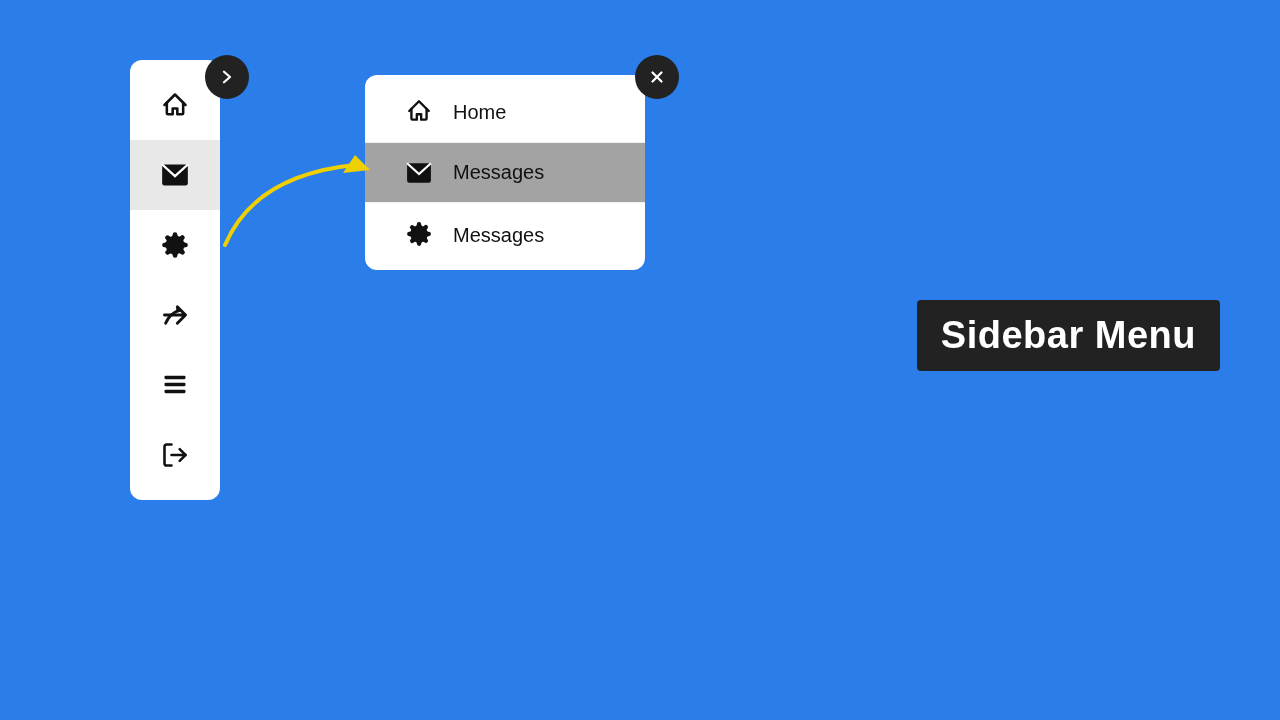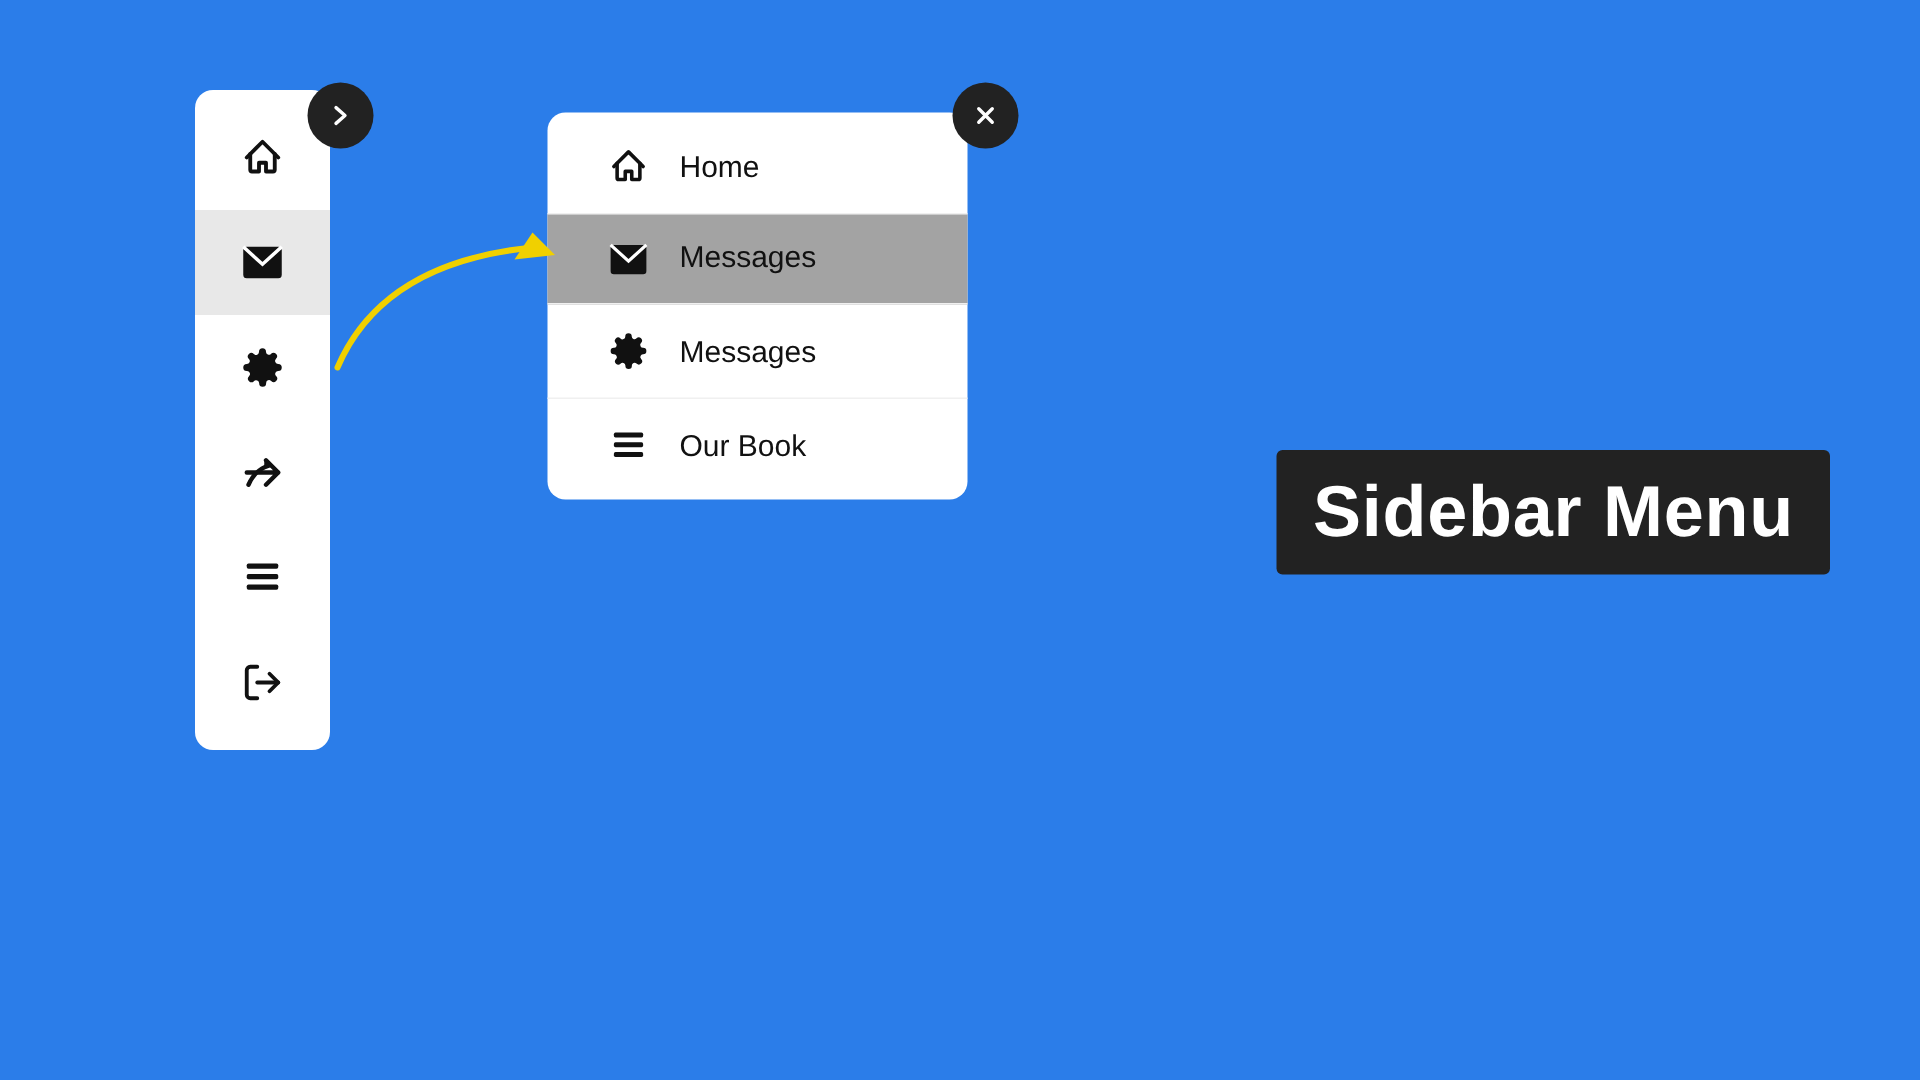--- a/index.html
+++ b/index.html
@@ -165,21 +165,21 @@
       background: #222;
       border-radius: 4px;
     }
 
     .title-card.brown {
       background: #a0520e;
       border-radius: 4px;
     }
 
     .title-card .title-text {
-      font-size: 48px;
+      font-size: 38px;
       font-weight: 700;
       color: #fff;
       letter-spacing: 0.5px;
       white-space: nowrap;
     }
   </style>
 </head>
 <body>
 
 <button class="toggle-btn">
@@ -268,30 +268,20 @@
     <span class="icon">
       <svg width="26" height="26" viewBox="0 0 24 24" fill="#111">
         <path d="M12 15a3 3 0 100-6 3 3 0 000 6z" fill="#111"></path>
         <path d="M19.4 15a1.65 1.65 0 00.33 1.82l.06.06a2 2 0 010 2.83 2 2 0 01-2.83 0l-.06-.06a1.65 1.65 0 00-1.82-.33 1.65 1.65 0 00-1 1.51V21a2 2 0 01-4 0v-.09A1.65 1.65 0 009 19.4a1.65 1.65 0 00-1.82.33l-.06.06a2 2 0 01-2.83-2.83l.06-.06A1.65 1.65 0 004.68 15a1.65 1.65 0 00-1.51-1H3a2 2 0 010-4h.09A1.65 1.65 0 004.6 9a1.65 1.65 0 00-.33-1.82l-.06-.06a2 2 0 012.83-2.83l.06.06A1.65 1.65 0 009 4.68a1.65 1.65 0 001-1.51V3a2 2 0 014 0v.09a1.65 1.65 0 001 1.51 1.65 1.65 0 001.82-.33l.06-.06a2 2 0 012.83 2.83l-.06.06A1.65 1.65 0 0019.4 9a1.65 1.65 0 001.51 1H21a2 2 0 010 4h-.09a1.65 1.65 0 00-1.51 1z" fill="#111"></path>
       </svg>
     </span>
     <span class="label">Messages</span>
   </div>
 
 
-  <div class="menu-item">
-    <span class="icon">
-      <svg width="26" height="26" viewBox="0 0 24 24" fill="#111">
-        <rect x="3" y="4" width="18" height="3" rx="1"></rect>
-        <rect x="3" y="10" width="18" height="3" rx="1"></rect>
-        <rect x="3" y="16" width="18" height="3" rx="1"></rect>
-      </svg>
-    </span>
-    <span class="label">Our Book</span>
-  </div>
 
 
 </div>
 
 <div class="title-area">
   <div class="title-card dark">
     <span class="title-text">Sidebar Menu</span>
   </div>
 </div>
 

